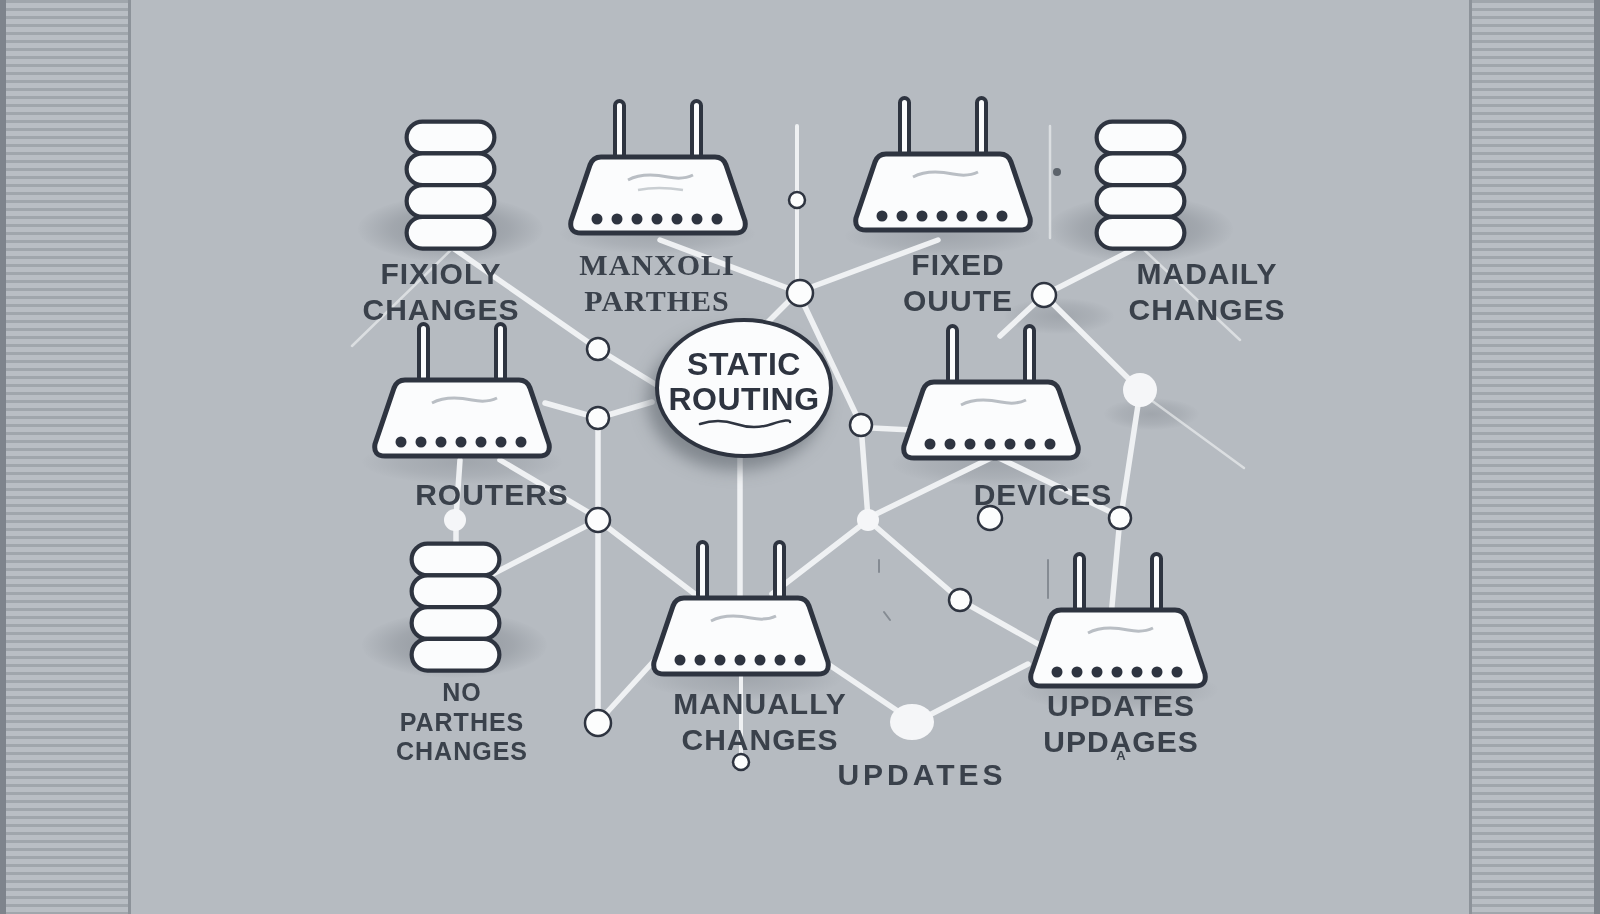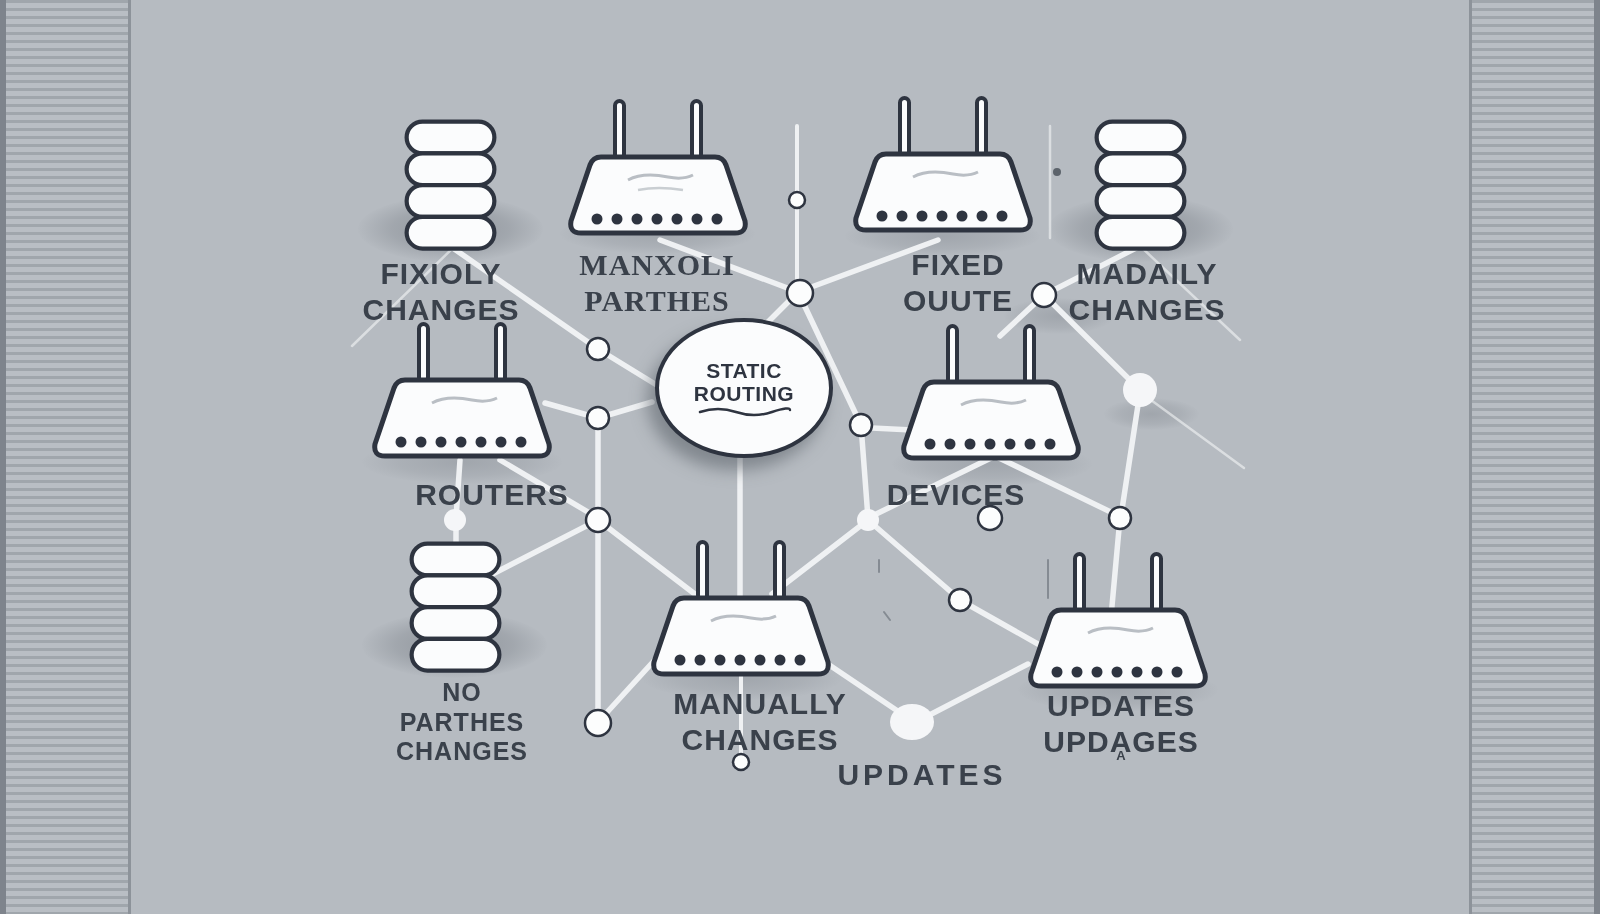--- a/index.html
+++ b/index.html
@@ -34,21 +34,21 @@
   .icon{position:absolute;}
   .icon svg{display:block;}
   
   .center-ellipse{
     position:absolute;left:655px;top:318px;width:170px;height:132px;
     background:#fbfcfd;border:4px solid #2e3440;border-radius:50%;
     display:flex;flex-direction:column;align-items:center;justify-content:center;
     box-shadow:-8px 12px 16px rgba(88,94,102,0.55);
   }
   .center-ellipse .ctext{
-    white-space:pre-line;text-align:center;font-weight:bold;font-size:21px;
+    white-space:pre-line;text-align:center;font-weight:bold;font-size:32px;
     line-height:1.1;letter-spacing:0.5px;color:#2e3440;
   }
   
   .lbl{
     position:absolute;transform:translateX(-50%);
     text-align:center;font-weight:bold;color:#3a414b;
     font-size:30px;line-height:1.2;letter-spacing:1px;white-space:pre-line;
   }
   .lbl.small{font-size:13px;letter-spacing:0;}
   .lbl.wide{letter-spacing:4px;}
@@ -273,24 +273,24 @@
       <path d="M4,7 Q22,1 40,7 T76,7 T94,5" fill="none" stroke="#2e3440" stroke-width="2.5" stroke-linecap="round"></path>
     </svg>
   </div>
 
   <div class="lbl" style="left:441px;top:256px;">FIXIOLY
 CHANGES</div>
   <div class="lbl" style="left:657px;top:247px;font-family:Liberation Serif, serif;">MANXOLI
 PARTHES</div>
   <div class="lbl" style="left:941px;top:247px;margin-left:17px;">FIXED
 OUUTE</div>
-  <div class="lbl" style="left:1147px;top:256px;">MADAILY
+  <div class="lbl" style="left:1207px;top:256px;">MADAILY
 CHANGES</div>
   <div class="lbl" style="left:492px;top:477px;">ROUTERS</div>
-  <div class="lbl" style="left:956px;top:477px;">DEVICES</div>
+  <div class="lbl" style="left:1043px;top:477px;">DEVICES</div>
   <div class="lbl tight" style="left:462px;top:678px;">NO
 PARTHES
 CHANGES</div>
   <div class="lbl" style="left:760px;top:686px;">MANUALLY
 CHANGES</div>
   <div class="lbl" style="left:1121px;top:688px;">UPDATES
 UPDAGES</div>
   <div class="lbl wide" style="left:922px;top:757px;">UPDATES</div>
   <div class="lbl small" style="left:1121px;top:748px;">A</div>
 

